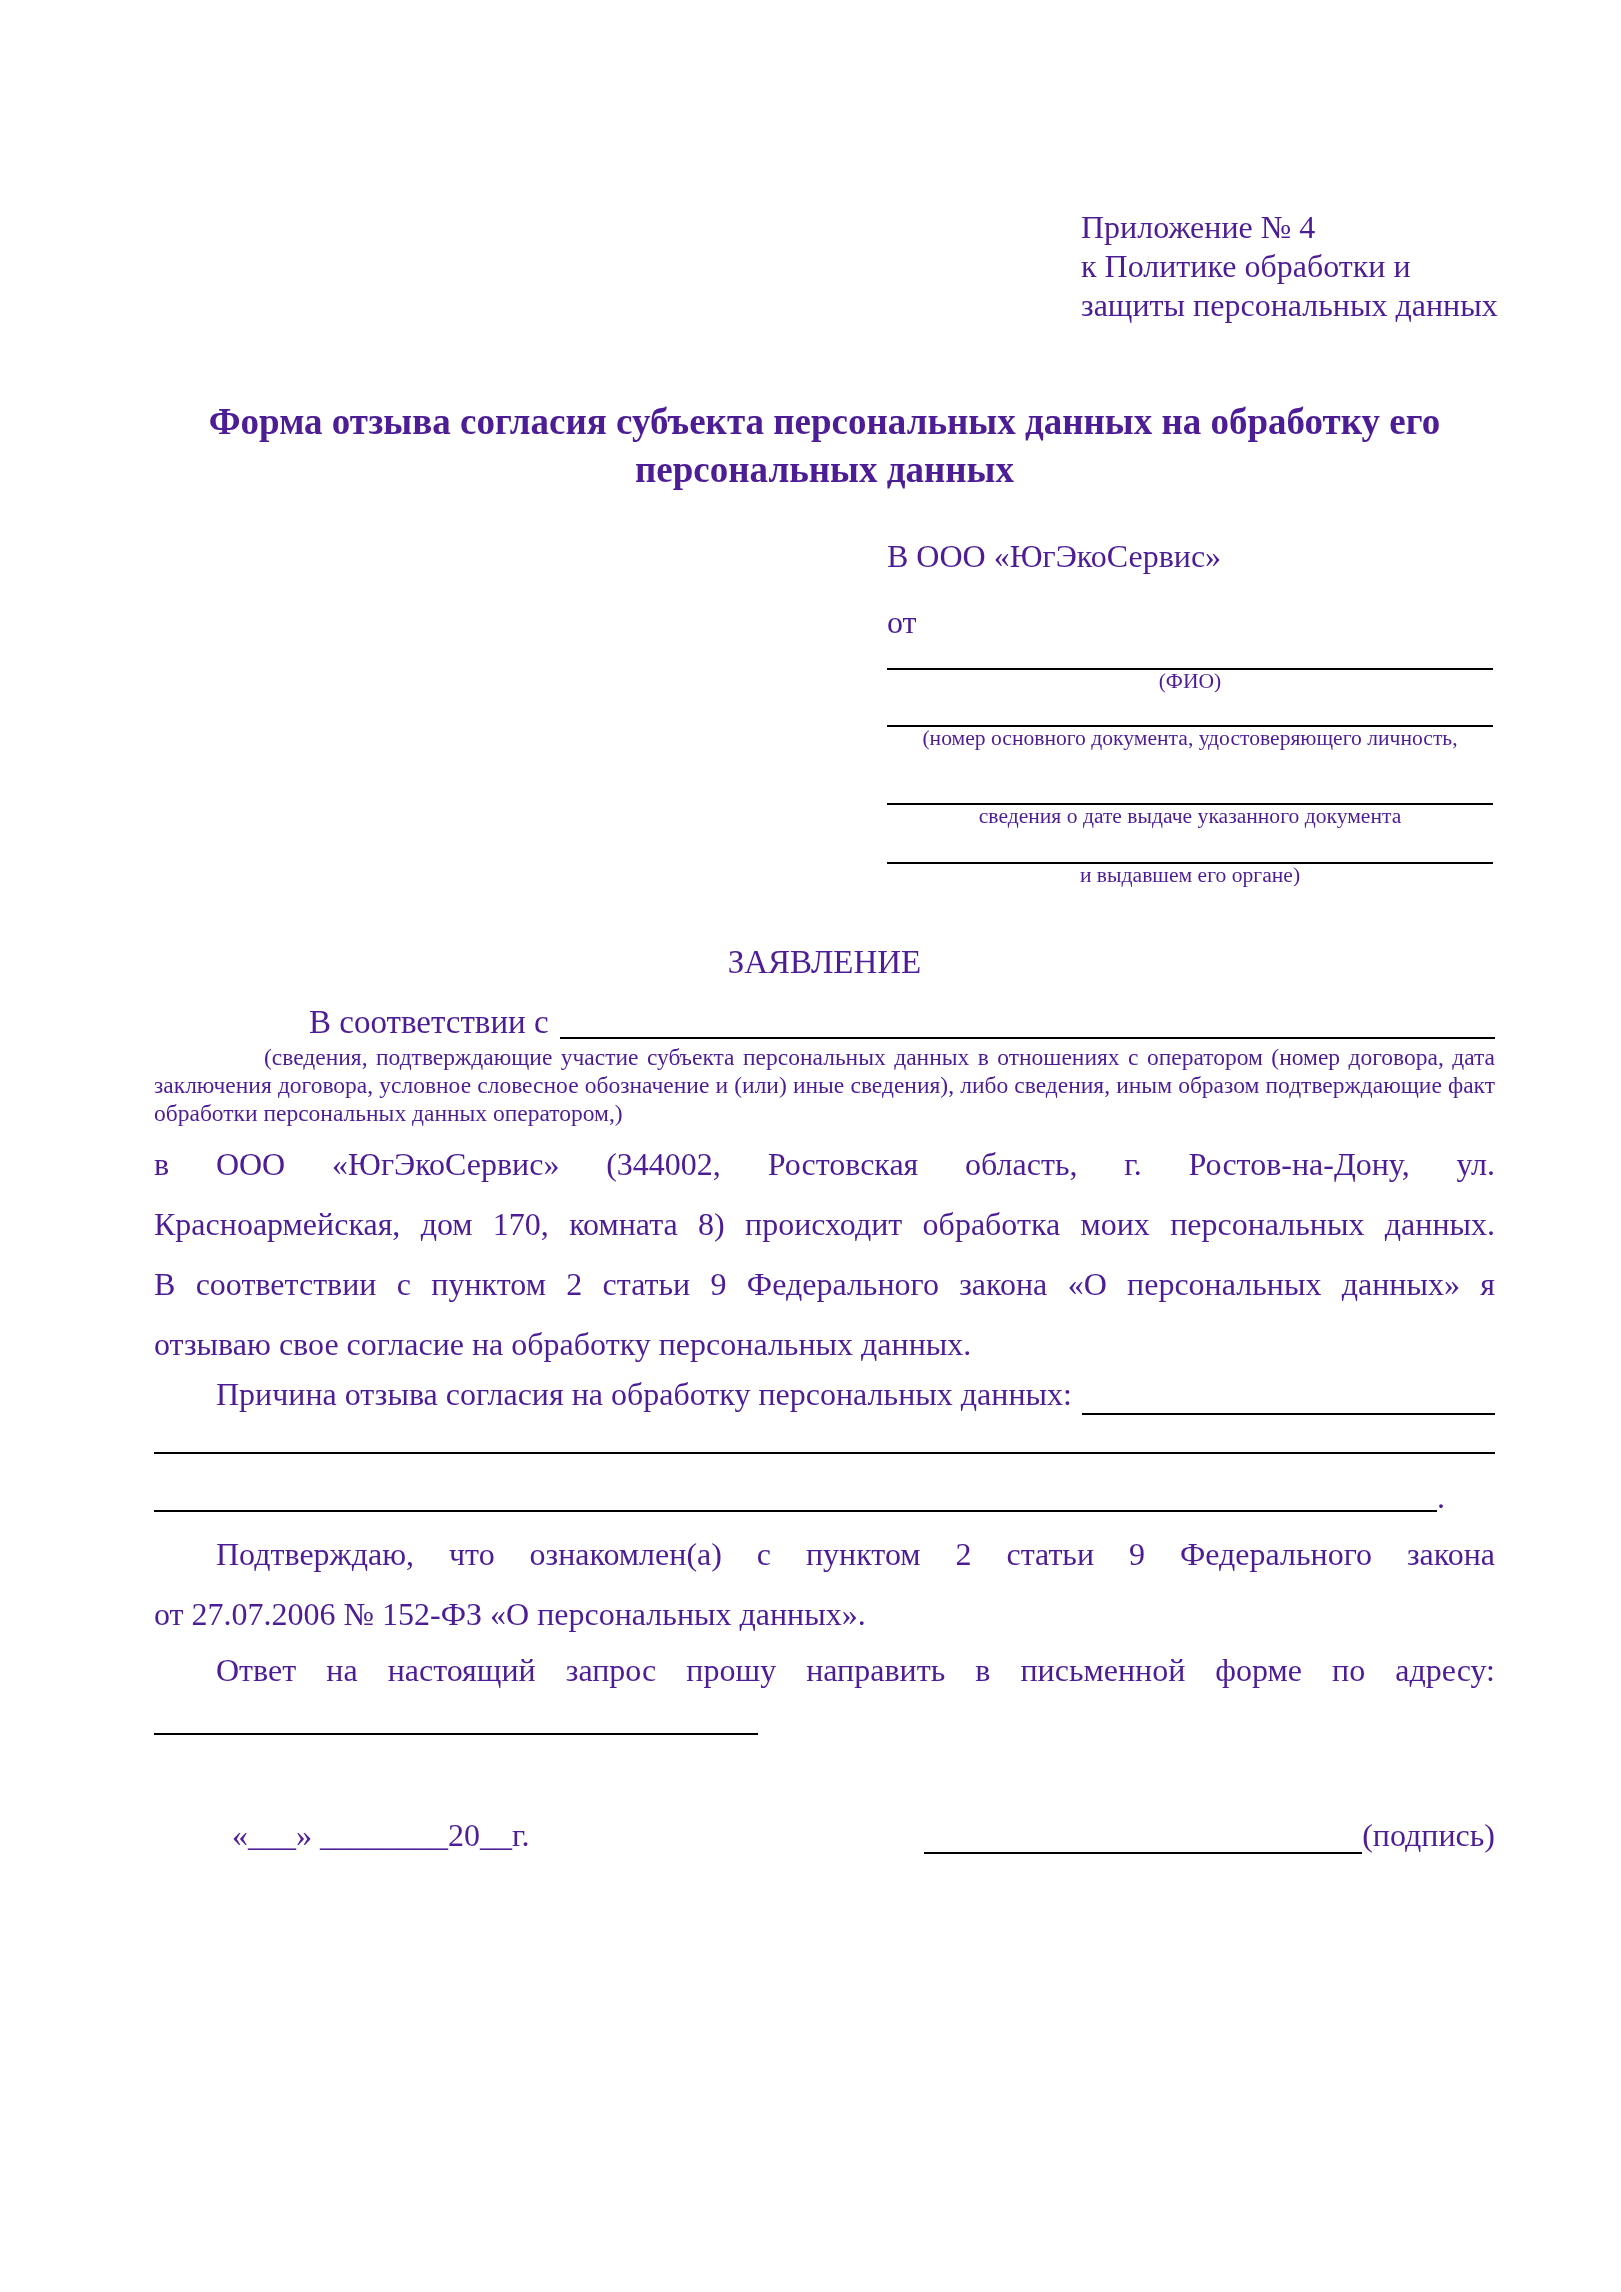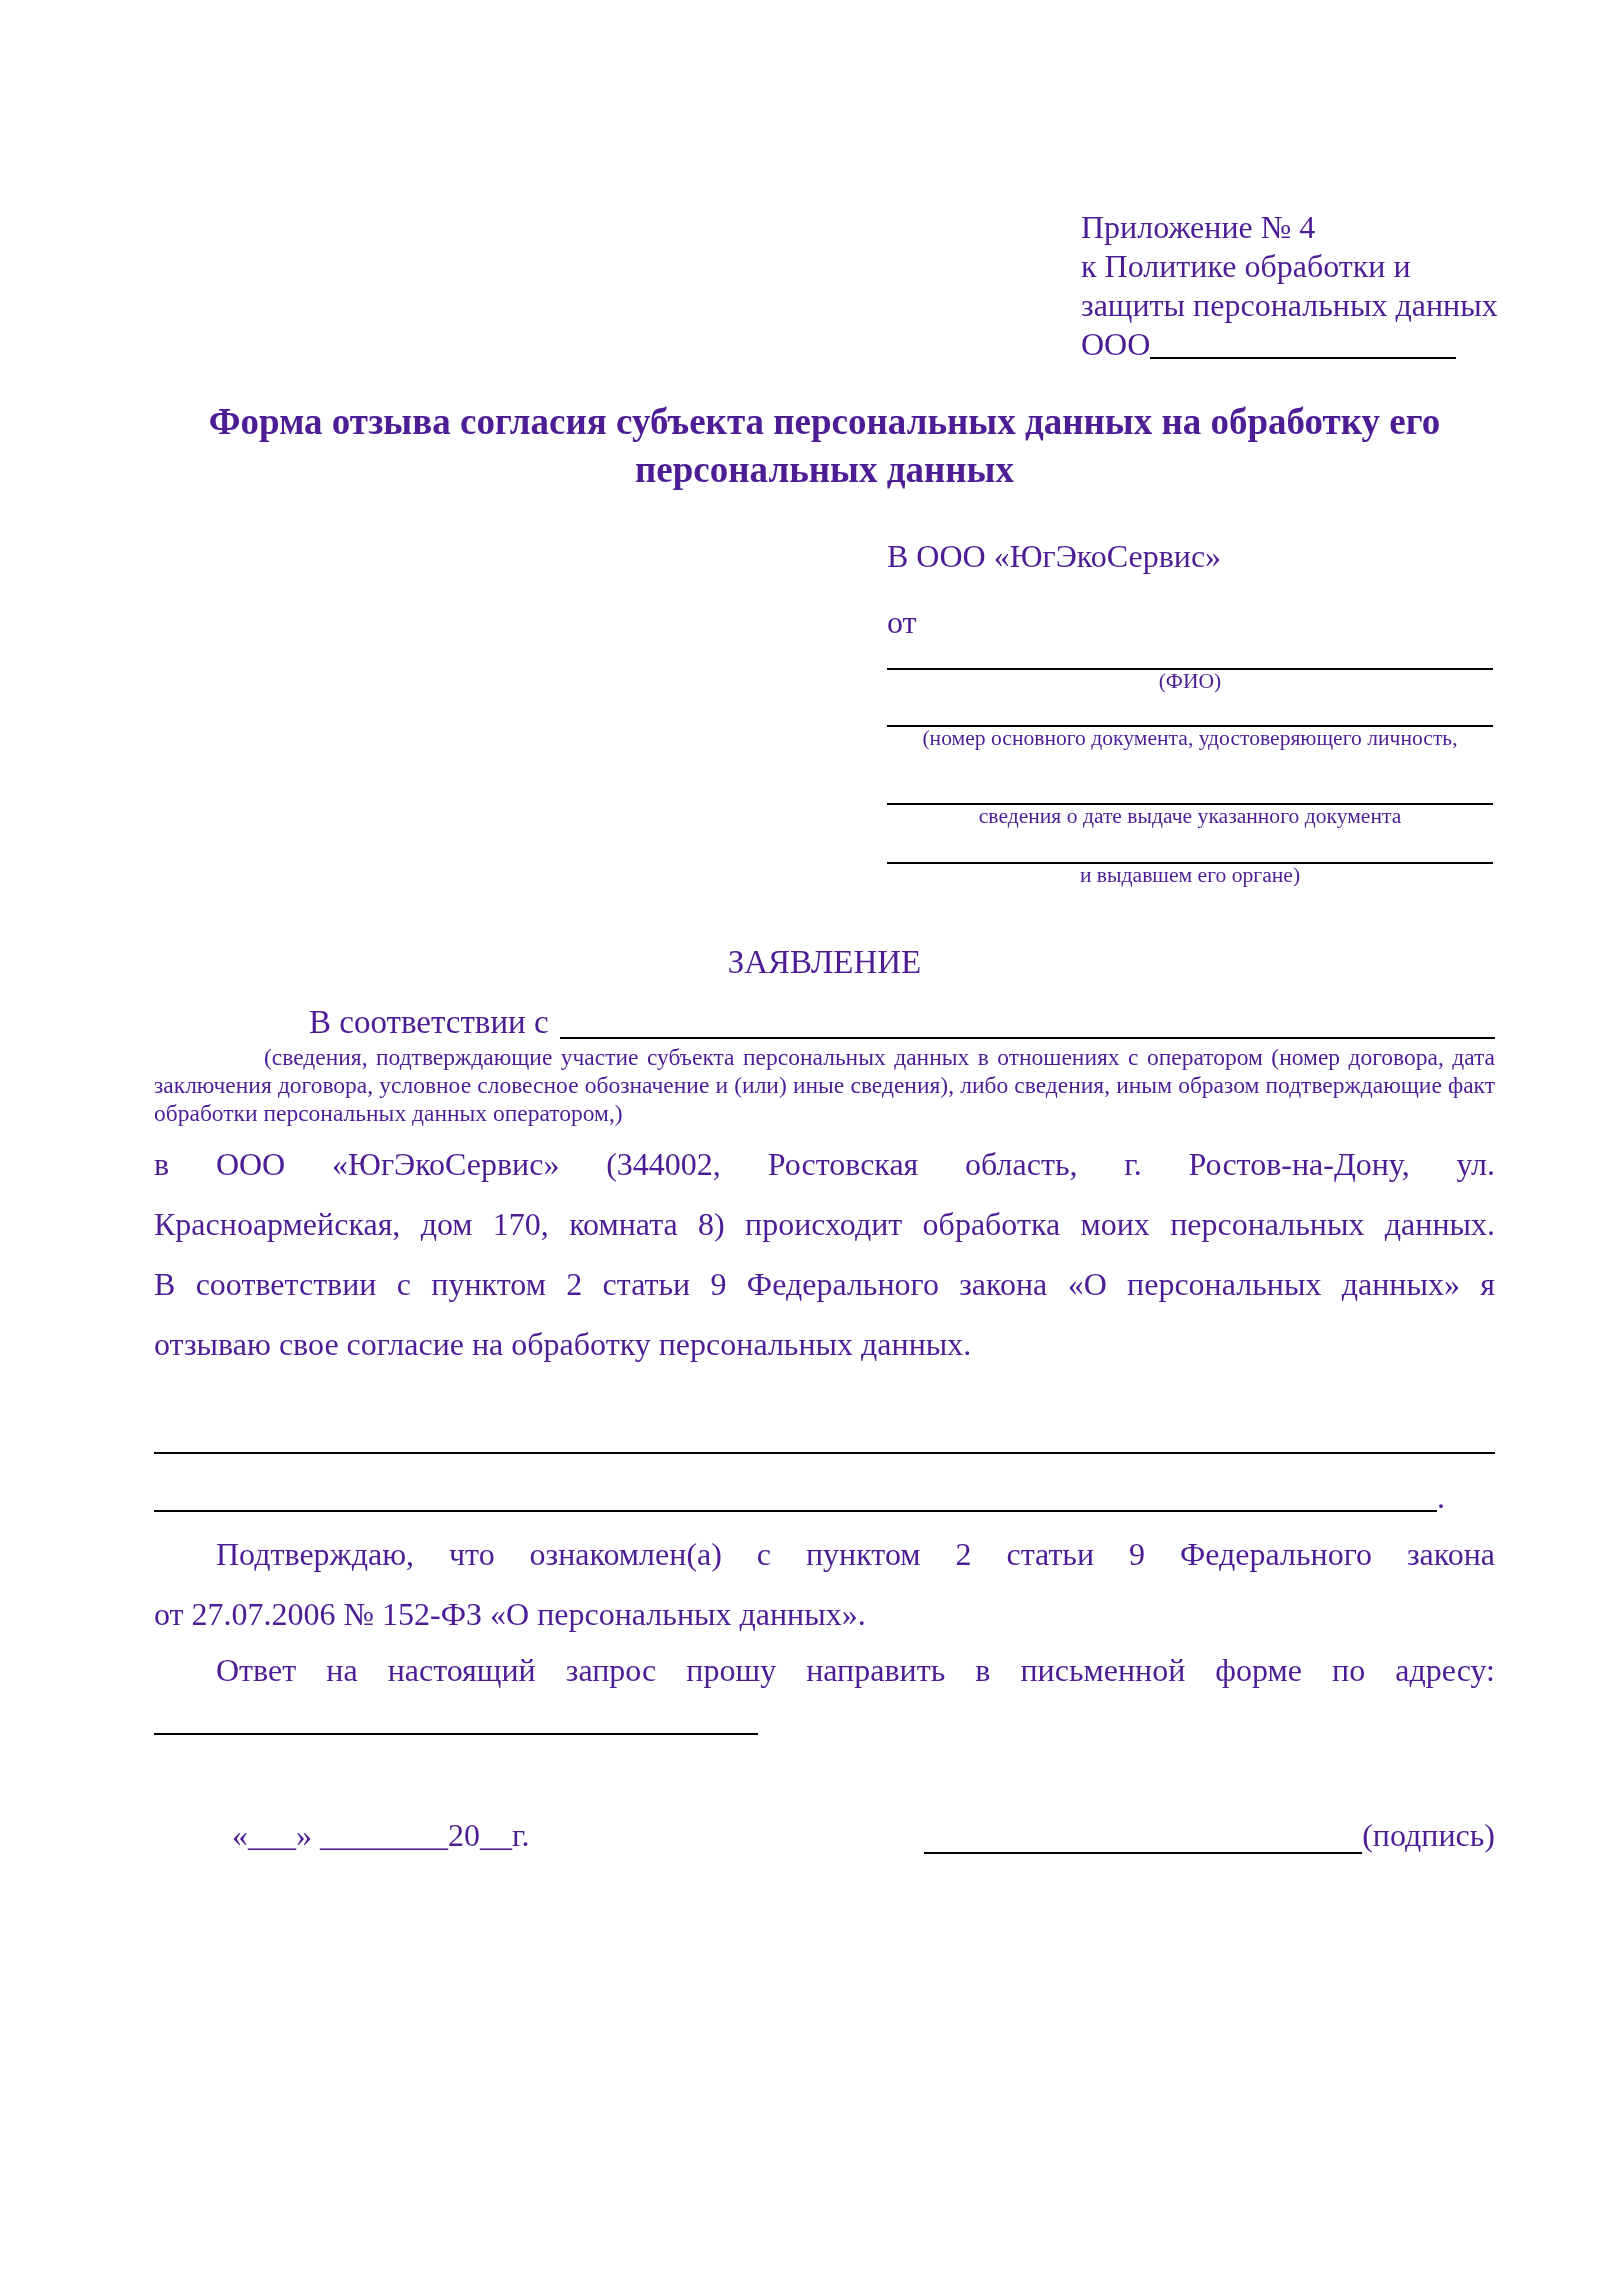--- a/index.html
+++ b/index.html
@@ -86,21 +86,20 @@
 </style>
 </head>
 <body>
 
 <div class="page">
 
   <div class="abs appendix">
     <div>Приложение № 4</div>
     <div>к Политике обработки и</div>
     <div>защиты персональных данных</div>
-    <div><span>ООО</span><span class="company-blank"></span></div>
   </div>
 
   <div class="abs doc-title">Форма отзыва согласия субъекта персональных данных на обработку его персональных данных</div>
 
   <div class="abs addressee">
     <div class="addr-line">В ООО «ЮгЭкоСервис»</div>
     <div class="addr-line addr-from">от</div>
     <div class="blank-field bf1"></div>
     <div class="caption">(ФИО)</div>
     <div class="blank-field bf2"></div>
@@ -124,20 +123,24 @@
     <div>обработки персональных данных оператором,)</div>
   </div>
 
   <div class="abs par1">
     <div class="jline">в ООО «ЮгЭкоСервис» (344002, Ростовская область, г. Ростов-на-Дону, ул.</div>
     <div class="jline">Красноармейская, дом 170, комната 8) происходит обработка моих персональных данных.</div>
     <div class="jline">В соответствии с пунктом 2 статьи 9 Федерального закона «О персональных данных» я</div>
     <div class="jline jline-last">отзываю свое согласие на обработку персональных данных.</div>
   </div>
 
+  <div class="abs reason">
+    <span class="reason-label">Причина отзыва согласия на обработку персональных данных:</span>
+    <span class="flex-blank"></span>
+  </div>
 
   <div class="abs rule1"></div>
 
   <div class="abs rule2-row">
     <span class="rule2-blank"></span>
     <span class="period">.</span>
   </div>
 
   <div class="abs confirm">
     <div class="jline indent">Подтверждаю, что ознакомлен(а) с пунктом 2 статьи 9 Федерального закона</div>

